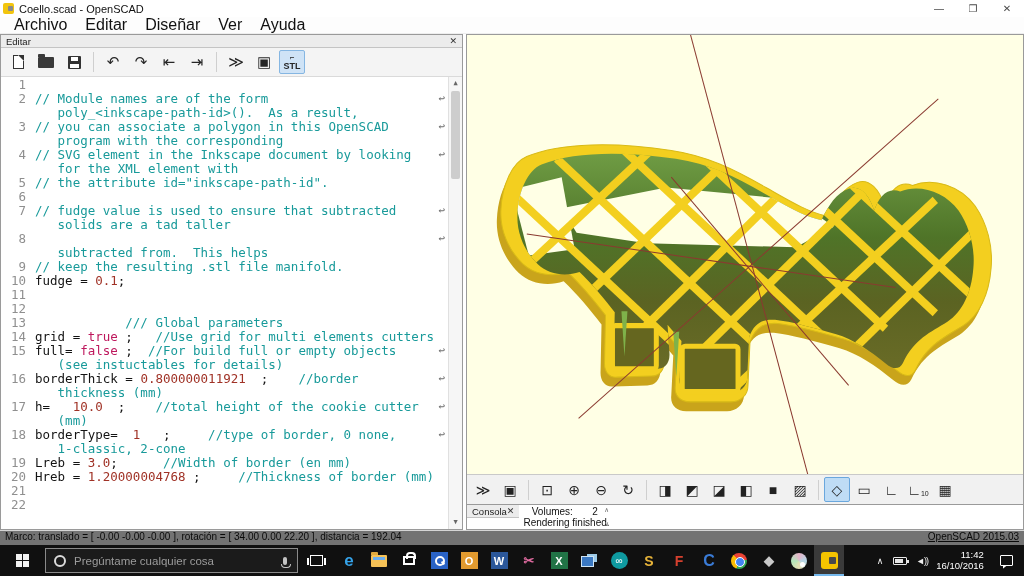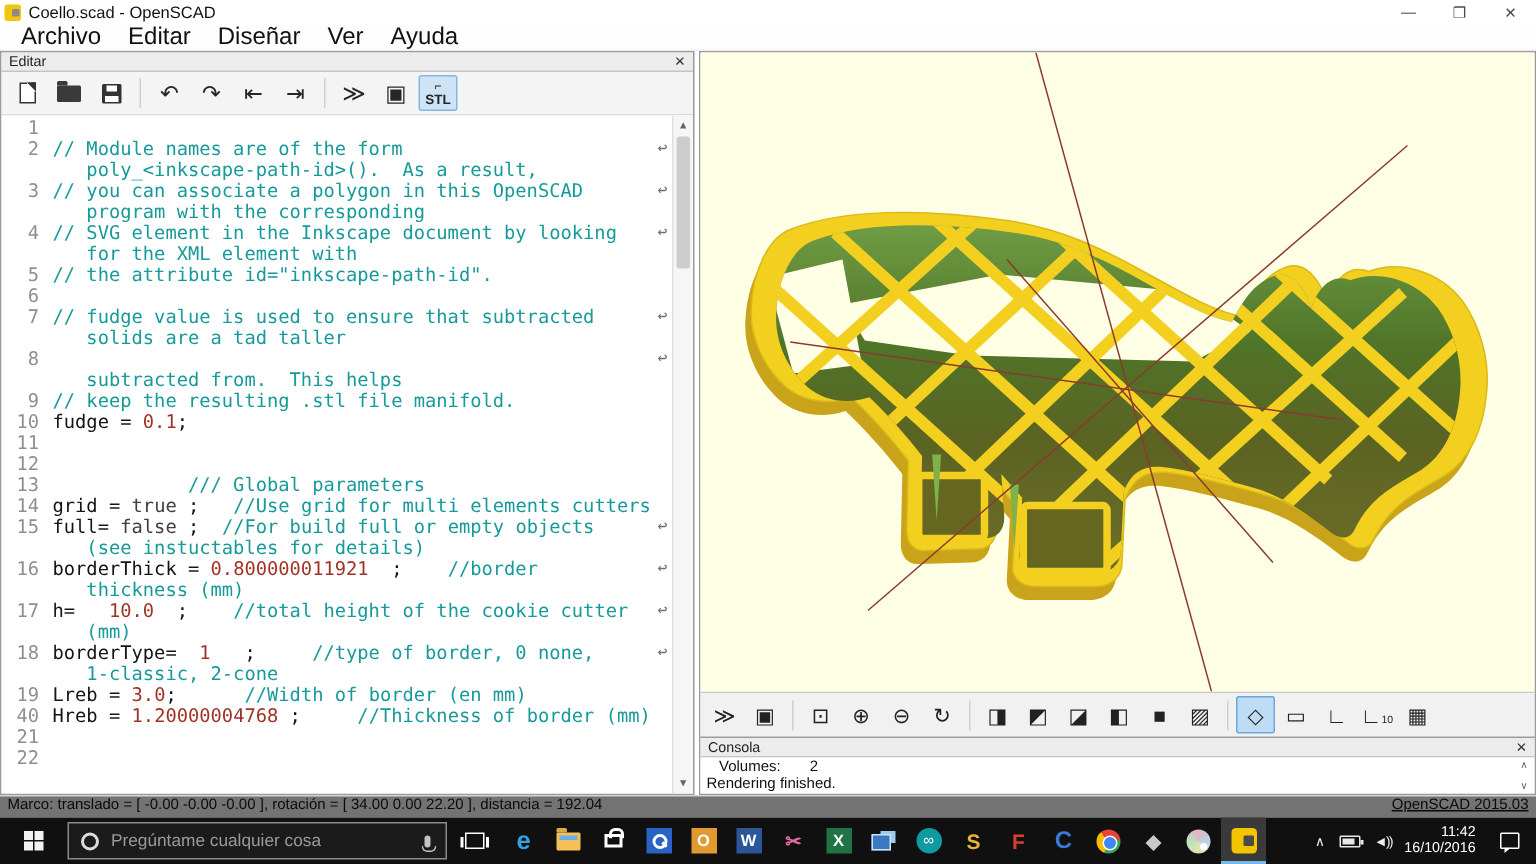--- a/index.html
+++ b/index.html
@@ -42,41 +42,41 @@
   .ic-page::after { content:''; position:absolute; right:-1px; top:-1px; border:3px solid #333; border-left-color:#fff; border-bottom-color:#fff; }
 
   #code-area { flex:1; position:relative; overflow:hidden;
                font-family:"DejaVu Sans Mono",monospace; font-size:12.5px; line-height:14px; background:#fff; }
   #code-lines { position:absolute; top:1px; left:0; right:14px; }
   .code-line { display:flex; }
   .gutter { width:34px; text-align:right; padding-right:9px; color:#8f8f8f; flex:none; }
   .rows { flex:1; position:relative; }
   .crow { white-space:pre; height:14px; }
   .wrapmark { position:absolute; right:3px; top:0; color:#707070; font-size:11px; line-height:14px; }
-  .tk-com { color:#189a9a; } .tk-num { color:#a03226; } .tk-kw { color:#404040; }
+  .tk-com { color:#189a9a; } .tk-num { color:#a03226; } .tk-kw { color:#be185d; }
   .tk-id, .tk-op { color:#141414; }
 
   #code-vsb { position:absolute; top:0; right:0; bottom:0; width:14px; background:#f6f6f6;
               border-left:1px solid #e0e0e0; font-size:7px; color:#666; }
   .sb-up,.sb-down { position:absolute; left:0; right:0; height:13px; text-align:center; line-height:13px; }
   .sb-up { top:0; } .sb-down { bottom:0; }
   .sb-thumb { position:absolute; top:14px; left:2px; right:2px; height:88px; background:#cdcdcd; border-radius:2px; }
 
   
   #view-panel { position:absolute; top:34px; left:466px; right:0; bottom:46px;
                 display:flex; flex-direction:column; border:1px solid #9a9a9a; border-left:1px solid #9a9a9a; background:#fff; }
   #viewport { flex:1; position:relative; background:var(--vp-bg,#ffffe5); overflow:hidden; }
   #viewport svg { position:absolute; inset:0; width:100%; height:100%; }
   #vp-toolbar { height:30px; background:#f1f1f1; border-top:1px solid #c9c9c9;
                 display:flex; align-items:center; padding:0 3px; gap:1px; flex:none; }
   .vp-btn { width:26px; height:25px; display:flex; align-items:center; justify-content:center;
             font-size:14px; color:#222; border:1px solid transparent; }
   .vp-btn.active { background:#bfdcf5; border:1px solid #6aa7dd; border-radius:2px; }
   .vp-sub { font-size:7px; align-self:flex-end; margin-bottom:4px; }
-  #console-panel { flex:none; display:flex; flex-direction:column; border-top:1px solid #9a9a9a; }
+  #console-panel { flex:none; display:flex; border-top:1px solid #9a9a9a; }
   .console-body { height:24px; background:#fff; font-size:10px; padding:1px 4px; position:relative; }
   .console-line { height:11px; line-height:11px; white-space:pre; }
   .console-arrows { position:absolute; right:2px; top:0; bottom:0; width:10px; font-size:6.5px; color:#666;
                     display:flex; flex-direction:column; justify-content:space-between; align-items:center; padding:1px 0; }
 
   
   #statusbar { position:absolute; left:0; right:0; bottom:31px; height:15px; background:#737373;
                border-top:1px solid #d5d5d5; font-size:10px; display:flex; align-items:flex-start; padding:0 5px; color:#0a0a0a; }
   #status-right { margin-left:auto;text-decoration:underline; }
 
@@ -317,21 +317,21 @@
             <div class="crow"><span class="tk-com">   1-classic, 2-cone</span></div>
           </div>
         </div>
         <div class="code-line">
           <span class="gutter">19</span>
           <div class="rows">
             <div class="crow"><span class="tk-id">Lreb </span><span class="tk-op">= </span><span class="tk-num">3.0</span><span class="tk-op">;      </span><span class="tk-com">//Width of border (en mm)</span></div>
           </div>
         </div>
         <div class="code-line">
-          <span class="gutter">40</span>
+          <span class="gutter">20</span>
           <div class="rows">
             <div class="crow"><span class="tk-id">Hreb </span><span class="tk-op">= </span><span class="tk-num">1.20000004768</span><span class="tk-op"> ;     </span><span class="tk-com">//Thickness of border (mm)</span></div>
           </div>
         </div>
         <div class="code-line">
           <span class="gutter">21</span>
           <div class="rows">
             <div class="crow"></div>
           </div>
         </div>

